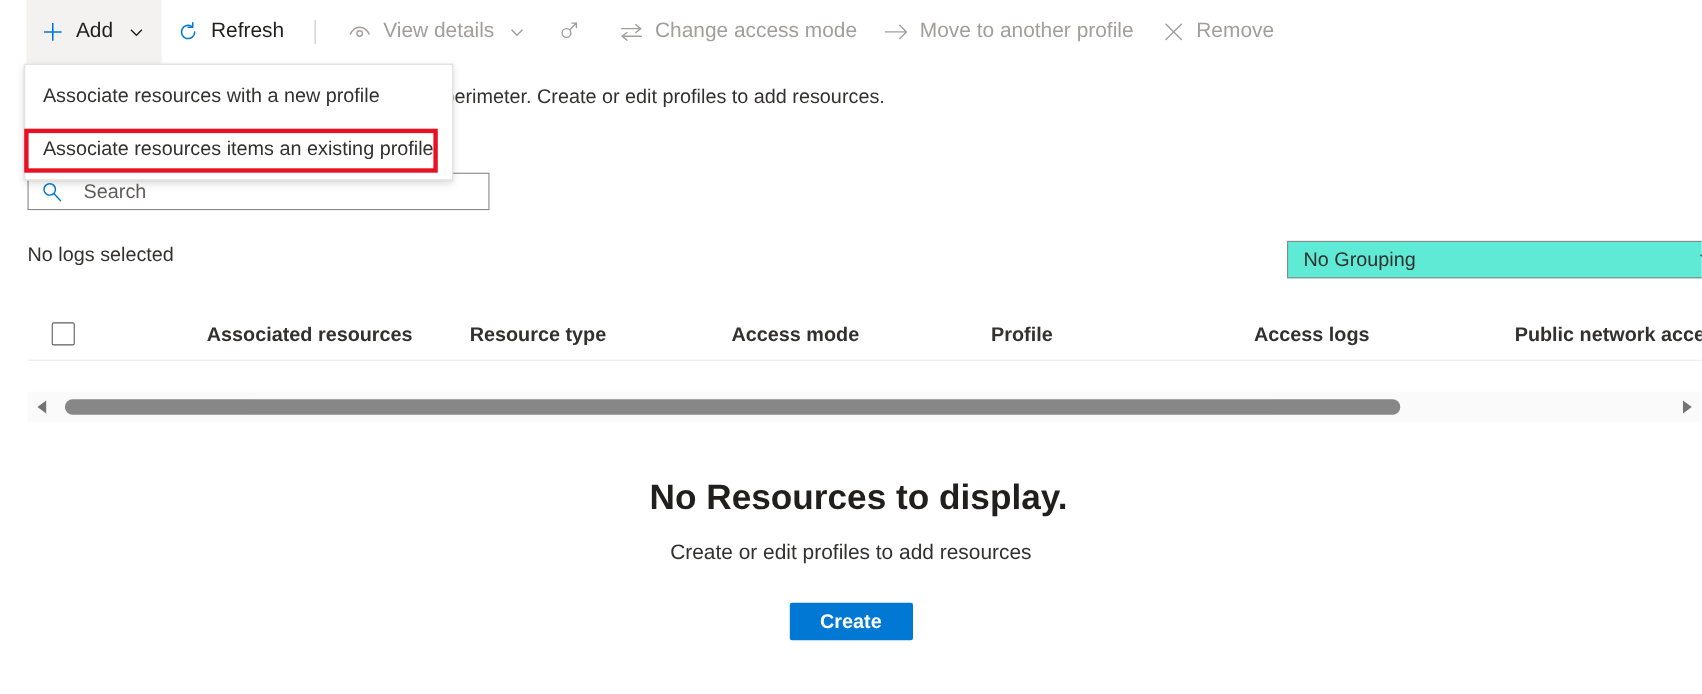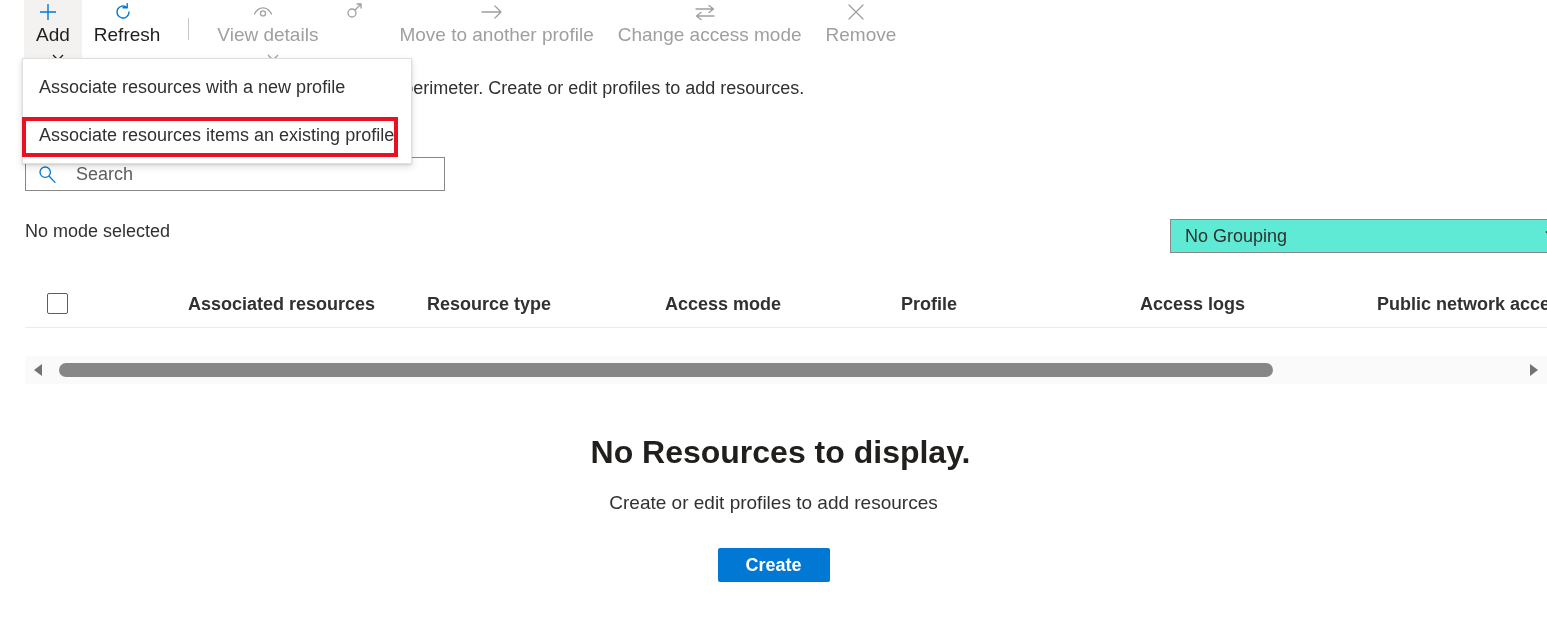--- a/index.html
+++ b/index.html
@@ -33,21 +33,20 @@
   .tb-btn {
     display: flex;
     align-items: center;
     height: 58px;
     padding: 0 12px;
     font-size: 19px;
     color: #a19f9d;
     white-space: nowrap;
     cursor: default;
     user-select: none;
-    flex-direction: column;
   }
   .tb-btn.enabled {
     color: #201f1e;
     cursor: pointer;
   }
   .tb-btn.active {
     background: #f3f2f1;
   }
   .tb-ico {
     display: inline-flex;
@@ -338,34 +337,34 @@
       <svg width="22" height="22" viewBox="0 0 22 22">
         <circle cx="9" cy="12" r="4" stroke="#a19f9d" stroke-width="1.3" fill="none"></circle>
         <path d="M12 9l6-6M14 3h4v4" stroke="#a19f9d" stroke-width="1.3" fill="none" stroke-linecap="round"></path>
       </svg>
     </span>
   </div>
 
   <div class="tb-btn">
     <span class="tb-ico">
       <svg width="24" height="22" viewBox="0 0 24 22">
-        <path d="M2 11h19M15 5l6 6-6 6" stroke="#a19f9d" stroke-width="1.3" fill="none" stroke-linecap="round" stroke-linejoin="round"></path>
-      </svg>
-    </span>
-    <span>Move to another profile</span>
-  </div>
-
-  <div class="tb-btn">
-    <span class="tb-ico">
-      <svg width="24" height="22" viewBox="0 0 24 22">
         <path d="M3 8h17M16 4.5L20.5 8 16 11.5" stroke="#a19f9d" stroke-width="1.3" fill="none" stroke-linecap="round" stroke-linejoin="round"></path>
         <path d="M21 15H4M8 11.5L3.5 15 8 18.5" stroke="#a19f9d" stroke-width="1.3" fill="none" stroke-linecap="round" stroke-linejoin="round"></path>
       </svg>
     </span>
     <span>Change access mode</span>
+  </div>
+
+  <div class="tb-btn">
+    <span class="tb-ico">
+      <svg width="24" height="22" viewBox="0 0 24 22">
+        <path d="M2 11h19M15 5l6 6-6 6" stroke="#a19f9d" stroke-width="1.3" fill="none" stroke-linecap="round" stroke-linejoin="round"></path>
+      </svg>
+    </span>
+    <span>Move to another profile</span>
   </div>
 
   <div class="tb-btn">
     <span class="tb-ico">
       <svg width="20" height="20" viewBox="0 0 20 20">
         <path d="M3 3l14 14M17 3L3 17" stroke="#a19f9d" stroke-width="1.3" fill="none" stroke-linecap="round"></path>
       </svg>
     </span>
     <span>Remove</span>
   </div>
@@ -383,21 +382,21 @@
 <div class="search">
   <span class="search-ico">
     <svg width="20" height="20" viewBox="0 0 20 20">
       <circle cx="8.2" cy="8.2" r="5.2" stroke="#0078d4" stroke-width="1.3" fill="none"></circle>
       <path d="M12.2 12.2L18 18.4" stroke="#0078d4" stroke-width="1.3" fill="none" stroke-linecap="round"></path>
     </svg>
   </span>
   <input type="text" placeholder="Search" style="">
 </div>
 
-<div class="selinfo">No mode selected</div>
+<div class="selinfo">No logs selected</div>
 
 <div class="grouping">
   <span class="grouping-label">No Grouping</span>
   <span>
     <svg width="18" height="18" viewBox="0 0 18 18">
         <path d="M3 6.5l6 6 6-6" stroke="#323130" stroke-width="1.3" fill="none"></path>
       </svg>
   </span>
 </div>
 

